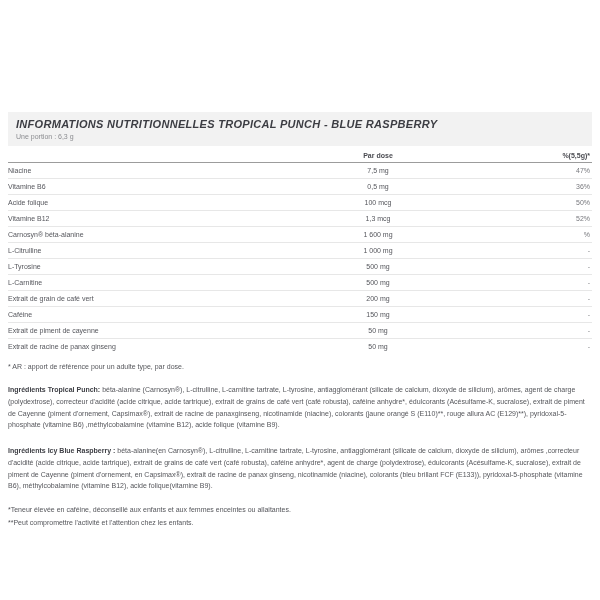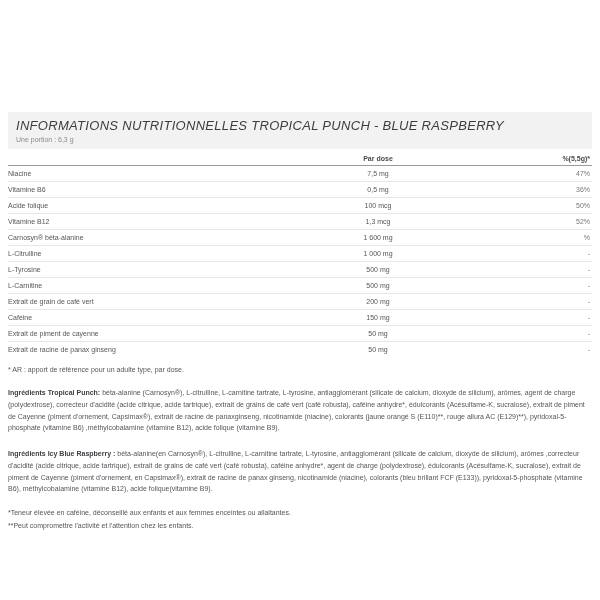--- a/index.html
+++ b/index.html
@@ -1,21 +1,21 @@
 <!DOCTYPE html>
 <html><head>
 <meta charset="utf-8">
 <style>
   * { margin:0; padding:0; box-sizing:border-box; }
   html,body { width:600px; height:600px; background:#ffffff;
     font-family:"Liberation Sans", sans-serif; color:#54555b; }
   .sheet { margin:112px 8px 0 8px; width:584px; }
 
   .band { background:#f2f2f2; padding:6px 8px 6px 8px; }
-  .title { font-size:13px; font-weight:normal; font-style:italic;
+  .title { font-size:11px; font-weight:bold; font-style:italic;
     letter-spacing:0.3px; color:#3c3d43; }
   .serving { font-size:7px; color:#8b8c90; margin-top:3px; }
 
   .grid { display:grid; grid-template-columns:220px 300px 64px; align-items:center; }
   .thead { padding:6px 0 3px 0; border-bottom:1px solid #9c9c9c; }
   .thead .c-dose, .thead .c-pct { font-weight:bold; color:#4a4b51; }
   .c-name { text-align:left; }
   .c-dose { text-align:center; }
   .c-pct  { text-align:right; padding-right:2px; }
   .row { font-size:7px; padding:4px 0; border-bottom:1px solid #e7e7e7; color:#55565c; }

